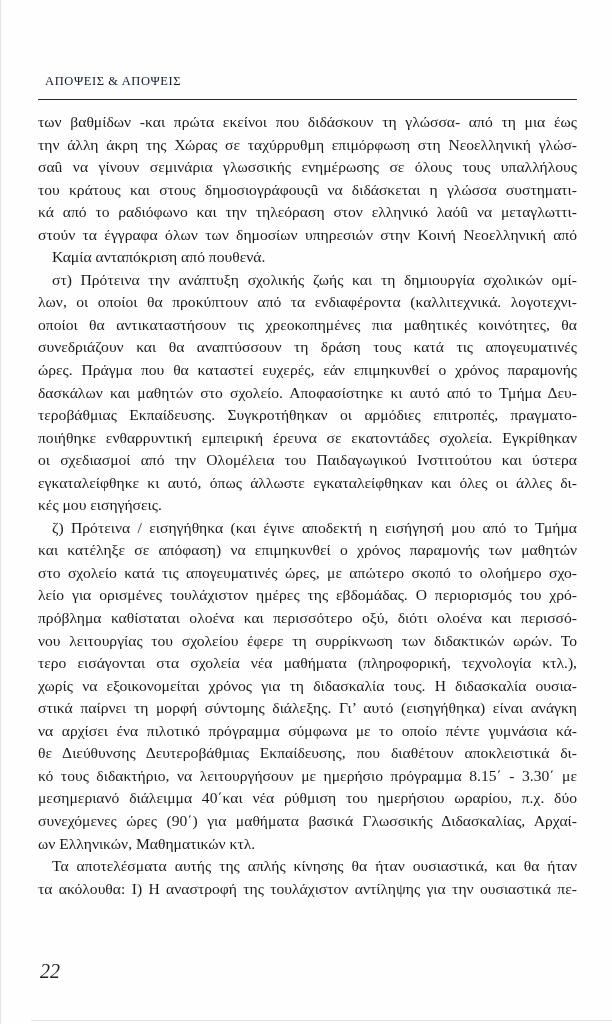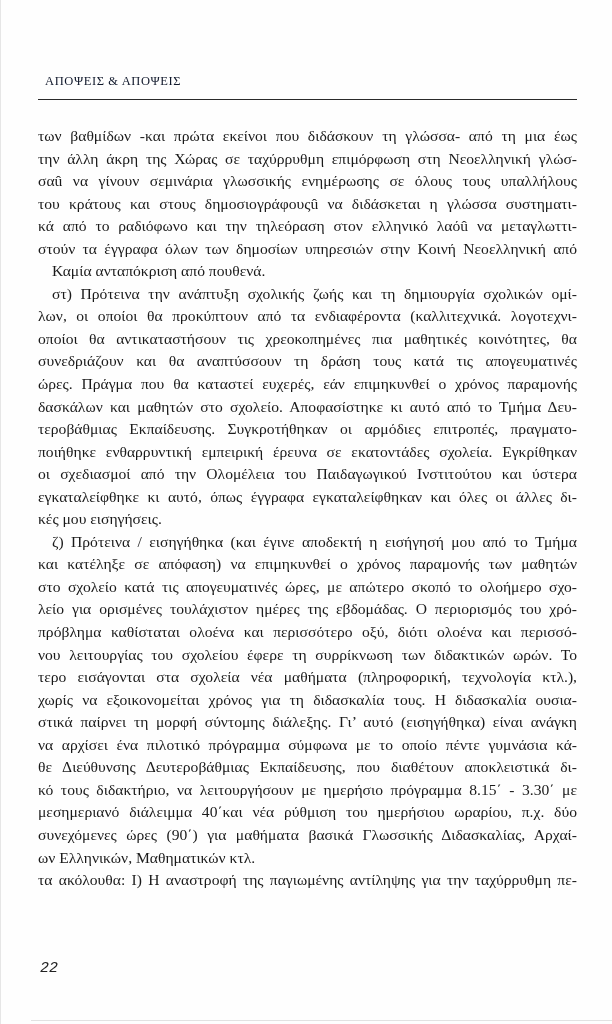--- a/index.html
+++ b/index.html
@@ -14,34 +14,34 @@
       position: absolute; left: 0; width: 612px; top: 74px;
       text-align: left;
       font-family: "Liberation Serif", serif;
       font-size: 12.5px; letter-spacing: 0.6px; color: #0f172a; padding-left: 44px;
     }
     .head-rule {
       position: absolute; left: 37px; width: 539px; top: 99px; height: 0;
       border-top: 1.3px solid #2a2a2a;
     }
     .body-text {
-      position: absolute; left: 37px; top: 125px; width: 539px;
+      position: absolute; left: 37px; top: 111px; width: 539px;
       font-family: "Liberation Serif", serif;
       font-size: 15.6px; line-height: 22.55px; color: #1a1a1a;
     }
     .line {
       display: block; white-space: nowrap; height: 22.55px;
       text-align: justify; text-align-last: justify;
     }
     .line.last { text-align-last: left; }
     .line.indent { padding-left: 14px; }
     .page-number {
       position: absolute; left: 39px; top: 960px;
-      font-family: Liberation Mono, monospace; font-style: italic;
-      font-size: 15px; color: #222;
+      font-family: Liberation Serif, serif; font-style: italic;
+      font-size: 20px; color: #222;
     }
     .bottom-edge {
       position: absolute; left: 30px; right: 0; top: 1020px; height: 0;
       border-top: 1px solid #e2e2e2;
     }
   </style>
 </head>
 <body>
 
 <div class="page">
@@ -58,35 +58,36 @@
       <span class="line indent last">Καμία ανταπόκριση από πουθενά.</span>
       <span class="line indent">στ) Πρότεινα την ανάπτυξη σχολικής ζωής και τη δημιουργία σχολικών ομί-</span>
       <span class="line">λων, οι οποίοι θα προκύπτουν από τα ενδιαφέροντα (καλλιτεχνικά. λογοτεχνι-</span>
       <span class="line">οποίοι θα αντικαταστήσουν τις χρεοκοπημένες πια μαθητικές κοινότητες, θα</span>
       <span class="line">συνεδριάζουν και θα αναπτύσσουν τη δράση τους κατά τις απογευματινές</span>
       <span class="line">ώρες. Πράγμα που θα καταστεί ευχερές, εάν επιμηκυνθεί ο χρόνος παραμονής</span>
       <span class="line">δασκάλων και μαθητών στο σχολείο. Αποφασίστηκε κι αυτό από το Τμήμα Δευ-</span>
       <span class="line">τεροβάθμιας Εκπαίδευσης. Συγκροτήθηκαν οι αρμόδιες επιτροπές, πραγματο-</span>
       <span class="line">ποιήθηκε ενθαρρυντική εμπειρική έρευνα σε εκατοντάδες σχολεία. Εγκρίθηκαν</span>
       <span class="line">οι σχεδιασμοί από την Ολομέλεια του Παιδαγωγικού Ινστιτούτου και ύστερα</span>
-      <span class="line">εγκαταλείφθηκε κι αυτό, όπως έγγραφα εγκαταλείφθηκαν και όλες οι άλλες δι-</span>
+      <span class="line">εγκαταλείφθηκε κι αυτό, όπως άλλωστε εγκαταλείφθηκαν και όλες οι άλλες δι-</span>
       <span class="line last">κές μου εισηγήσεις.</span>
       <span class="line indent">ζ) Πρότεινα / εισηγήθηκα (και έγινε αποδεκτή η εισήγησή μου από το Τμήμα</span>
       <span class="line">και κατέληξε σε απόφαση) να επιμηκυνθεί ο χρόνος παραμονής των μαθητών</span>
       <span class="line">στο σχολείο κατά τις απογευματινές ώρες, με απώτερο σκοπό το ολοήμερο σχο-</span>
       <span class="line">λείο για ορισμένες τουλάχιστον ημέρες της εβδομάδας. Ο περιορισμός του χρό-</span>
       <span class="line">πρόβλημα καθίσταται ολοένα και περισσότερο οξύ, διότι ολοένα και περισσό-</span>
       <span class="line">νου λειτουργίας του σχολείου έφερε τη συρρίκνωση των διδακτικών ωρών. Το</span>
       <span class="line">τερο εισάγονται στα σχολεία νέα μαθήματα (πληροφορική, τεχνολογία κτλ.),</span>
       <span class="line">χωρίς να εξοικονομείται χρόνος για τη διδασκαλία τους. Η διδασκαλία ουσια-</span>
       <span class="line">στικά παίρνει τη μορφή σύντομης διάλεξης. Γι’ αυτό (εισηγήθηκα) είναι ανάγκη</span>
       <span class="line">να αρχίσει ένα πιλοτικό πρόγραμμα σύμφωνα με το οποίο πέντε γυμνάσια κά-</span>
       <span class="line">θε Διεύθυνσης Δευτεροβάθμιας Εκπαίδευσης, που διαθέτουν αποκλειστικά δι-</span>
       <span class="line">κό τους διδακτήριο, να λειτουργήσουν με ημερήσιο πρόγραμμα 8.15΄ - 3.30΄ με</span>
       <span class="line">μεσημεριανό διάλειμμα 40΄και νέα ρύθμιση του ημερήσιου ωραρίου, π.χ. δύο</span>
       <span class="line">συνεχόμενες ώρες (90΄) για μαθήματα βασικά Γλωσσικής Διδασκαλίας, Αρχαί-</span>
       <span class="line last">ων Ελληνικών, Μαθηματικών κτλ.</span>
-      <span class="line">τα ακόλουθα: Ι) Η αναστροφή της παγιωμένης αντίληψης για την ταχύρρυθμη πε-</span>
+      <span class="line indent">Τα αποτελέσματα αυτής της απλής κίνησης θα ήταν ουσιαστικά, και θα ήταν</span>
+      <span class="line">τα ακόλουθα: Ι) Η αναστροφή της τουλάχιστον αντίληψης για την ουσιαστικά πε-</span>
     </div>
 
   <div class="page-number">22</div>
   <div class="bottom-edge"></div>
 </div>
 
 </body></html>

